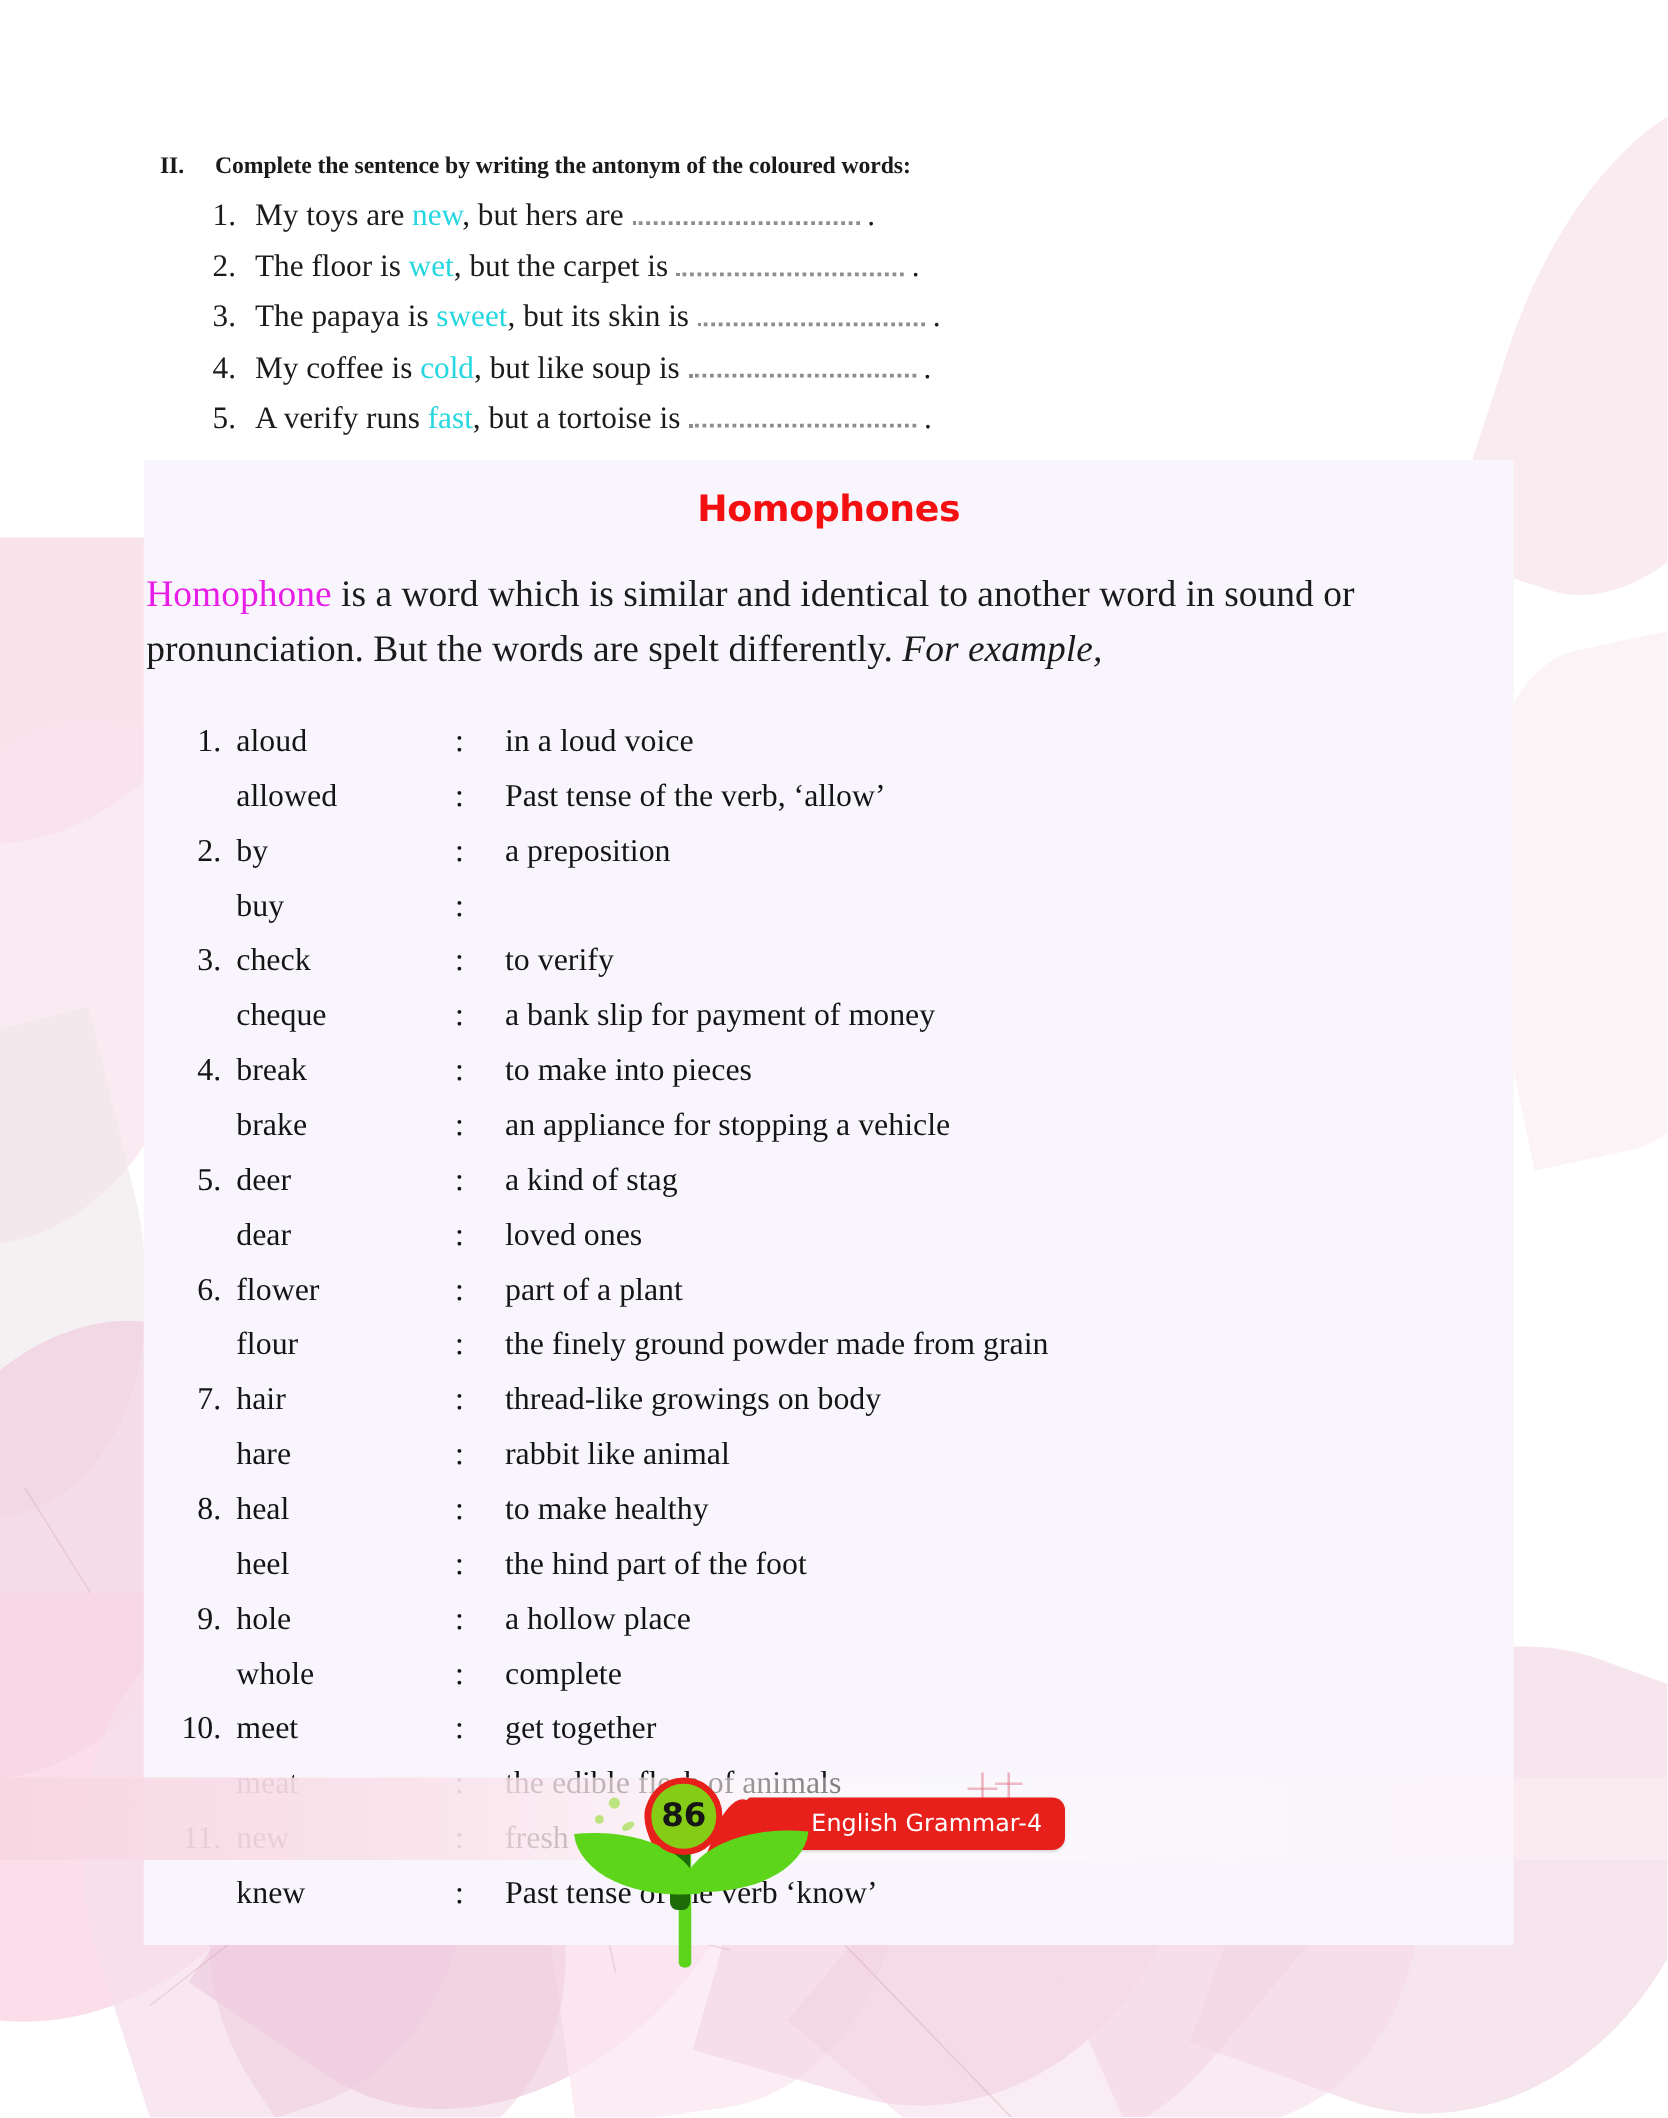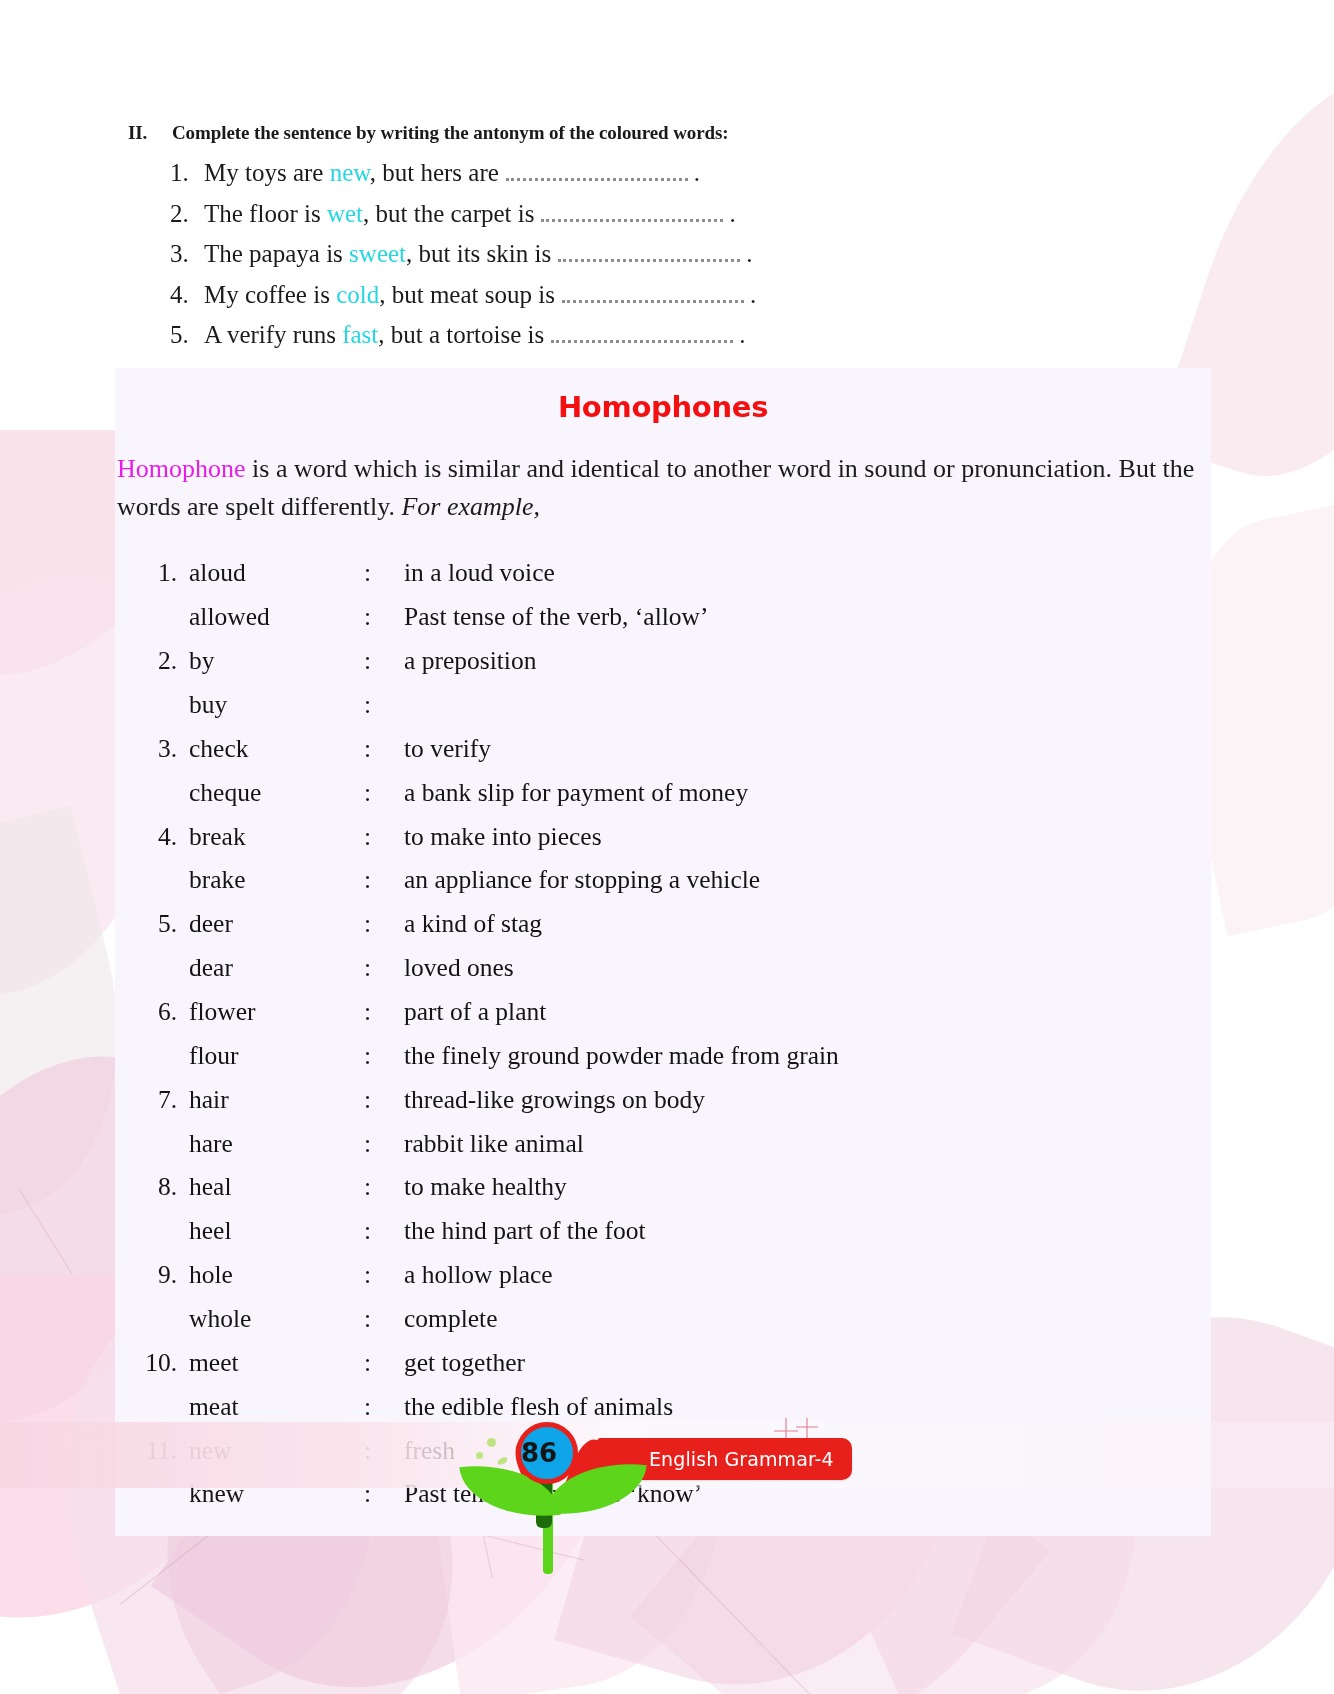--- a/index.html
+++ b/index.html
@@ -105,21 +105,21 @@
     text-align: center;
     color: #f40f11;
     font-family: "DejaVu Sans", sans-serif;
     font-weight: bold;
     font-size: 29px;
     letter-spacing: -0.3px;
     margin: 10px 0 14px 0;
   }
 
   .definition {
-    font-size: 26px;
+    font-size: 30px;
     line-height: 1.45;
     color: #1b1b1b;
     padding: 0 6px 0 2px;
   }
   .definition .kw { color: #e81ee8; }
   .definition .ital { font-style: italic; }
 
   
   .hp-table {
     margin-top: 14px;
@@ -186,24 +186,25 @@
     font-size: 19px;
     letter-spacing: .1px;
   }
   .page-badge {
     position: absolute;
     left: 516px;
     top: 22px;
     width: 62px;
     height: 62px;
     border-radius: 50%;
-    background: #0ea5e9;
+    background: #84cc16;
     border: 5px solid #e8201b;
     display: flex;
     align-items: center;
+    justify-content: center;
     z-index: 4;
   }
   .page-badge span {
     font-family: "DejaVu Sans", sans-serif;
     font-weight: bold;
     font-size: 26px;
     color: #161616;
   }
   .sprout-stem {
     position: absolute;
@@ -311,21 +312,21 @@
       <li class="ex-item">
         <span class="ex-num">2.</span>
         <span><span>The floor is </span><span class="hl">wet</span><span>, but the carpet is</span><span class="dots"></span><span>.</span></span>
       </li>
       <li class="ex-item">
         <span class="ex-num">3.</span>
         <span><span>The papaya is </span><span class="hl">sweet</span><span>, but its skin is</span><span class="dots"></span><span>.</span></span>
       </li>
       <li class="ex-item">
         <span class="ex-num">4.</span>
-        <span><span>My coffee is </span><span class="hl">cold</span><span>, but meat soup is</span><span class="dots"></span><span>.</span></span>
+        <span><span>My coffee is </span><span class="hl">cold</span><span>, but like soup is</span><span class="dots"></span><span>.</span></span>
       </li>
       <li class="ex-item">
         <span class="ex-num">5.</span>
         <span><span>A verify runs </span><span class="hl">fast</span><span>, but a tortoise is</span><span class="dots"></span><span>.</span></span>
       </li>
     </ul>
   </section>
 
   <section class="panel">
     <h2 class="panel-title">Homophones</h2>

